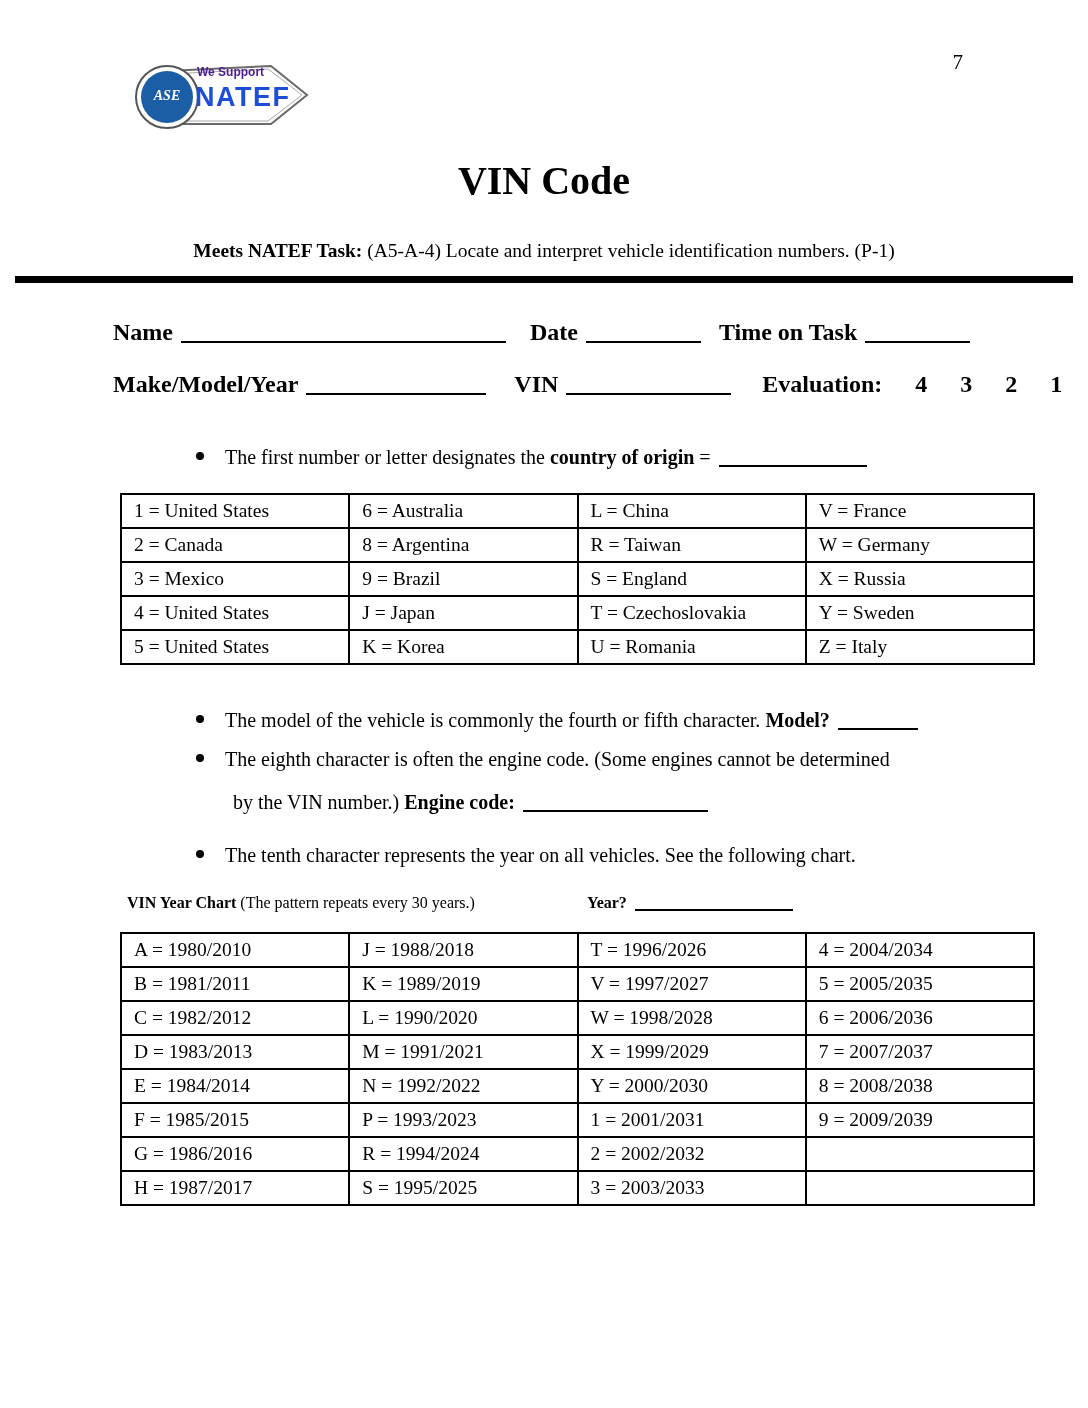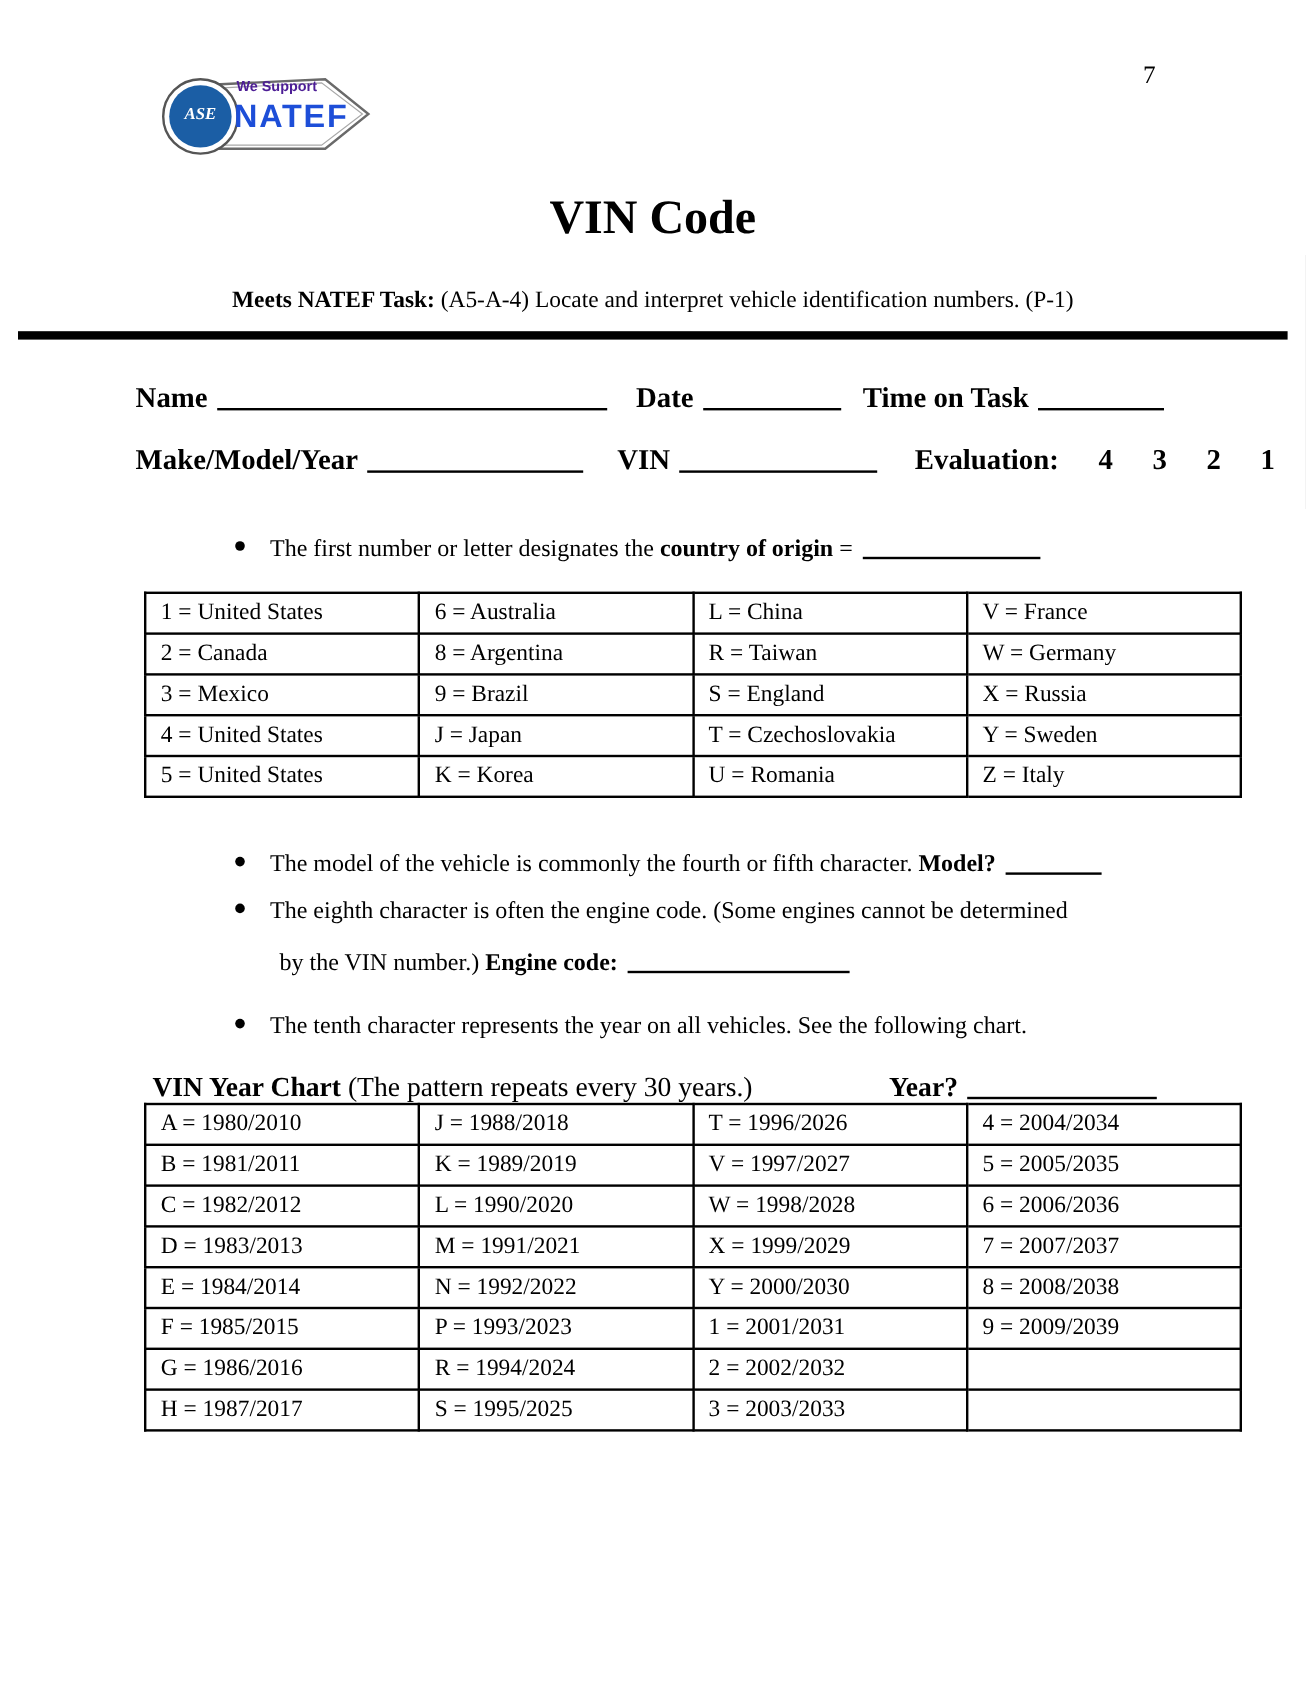--- a/index.html
+++ b/index.html
@@ -42,28 +42,28 @@
   .eval-num { margin-left:27px; font-weight:bold; }
   
   .bullet { margin-left:196px; font-size:20px; }
   .bullet .dot { display:inline-block; width:8px; height:8px; border-radius:50%; background:#000;
                  margin-right:21px; vertical-align:4px; }
   .bu1 { margin-top:48px; }
   .bu2 { margin-top:44px; }
   .bu3 { margin-top:16px; }
   .cont-line { margin-left:233px; margin-top:20px; font-size:20px; }
   .bu4 { margin-top:30px; }
-  .yearhead { margin:26px 0 0 127px; font-size:23px; }
+  .yearhead { margin:26px 0 0 127px; font-size:16px; }
   .yearhead .yrlbl { margin-left:108px; }
   
   table.grid { border-collapse:collapse; margin-left:120px; width:915px; table-layout:fixed;
                font-size:19.5px; }
   table.grid td { border:2px solid #000; padding:5px 12px; height:27px; overflow:hidden; }
   .t1 { margin-top:24px; }
-  .t2 { }
+  .t2 { margin-top:20px; }
 </style>
 </head>
 <body>
 
 <div class="page">
 
   <div class="pagenum">7</div>
 
   <div class="logo">
     <svg width="185" height="82" viewBox="0 0 185 82">

